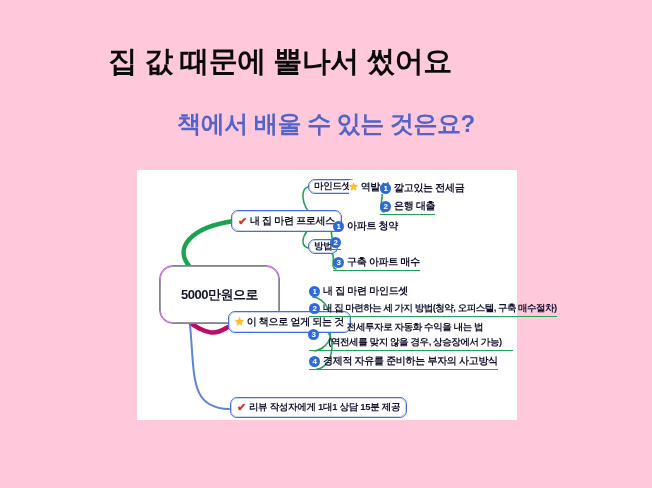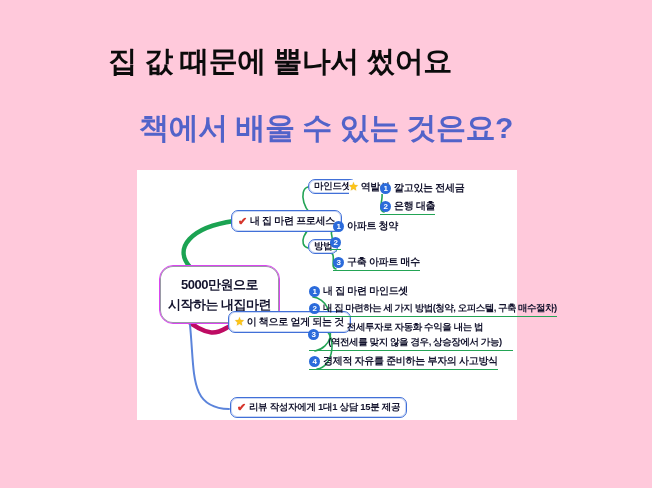--- a/index.html
+++ b/index.html
@@ -7,21 +7,21 @@
     width:652px;height:488px;overflow:hidden;position:relative;
     background:#FFC9DB;
     font-family:"Liberation Sans", sans-serif;
   }
   .title1{
     position:absolute;top:42px;left:0;width:560px;text-align:center;
     font-size:29px;font-weight:800;color:#0b0b0b;letter-spacing:-0.5px;
   }
   .title2{
     position:absolute;top:108px;left:0;width:652px;text-align:center;
-    font-size:30px;font-weight:800;color:#5263C9;letter-spacing:-0.5px;
+    font-size:24px;font-weight:800;color:#5263C9;letter-spacing:-0.5px;
   }
   .card{
     position:absolute;left:137px;top:170px;width:380px;height:250px;
     background:#ffffff;
   }
   .card svg{position:absolute;left:0;top:0;z-index:1;}
   .node{position:absolute;z-index:2;background:#fff;color:#14142e;font-weight:bold;white-space:nowrap;}
   .root{
     left:22px;top:95px;width:119px;height:57px;
     border:1px solid #d946ef;border-radius:14px;
@@ -80,21 +80,20 @@
       <path d="M 192 81 C 201 84 192 98 199 99"></path>
       <path d="M 184 149 C 199 146 188 128 176 127"></path>
       <path d="M 184 152 C 202 151 196 147 176 147"></path>
       <path d="M 184 155 C 200 157 194 178 178 181"></path>
       <path d="M 184 157 C 202 164 196 198 180 199"></path>
     </g>
   </svg>
 
   <div class="node root">
     <span>5000만원으로</span>
-    <span>시작하는 내집마련</span>
   </div>
 
   <div class="node bluebox" style="left:94px;top:40px;">
     <span class="check">✔</span>
     <span>내 집 마련 프로세스</span>
   </div>
   <div class="node bluebox smallbox" style="left:171px;top:9px;">
     <span>마인드셋</span>
   </div>
   <div class="node plain" style="left:212px;top:10px;">

